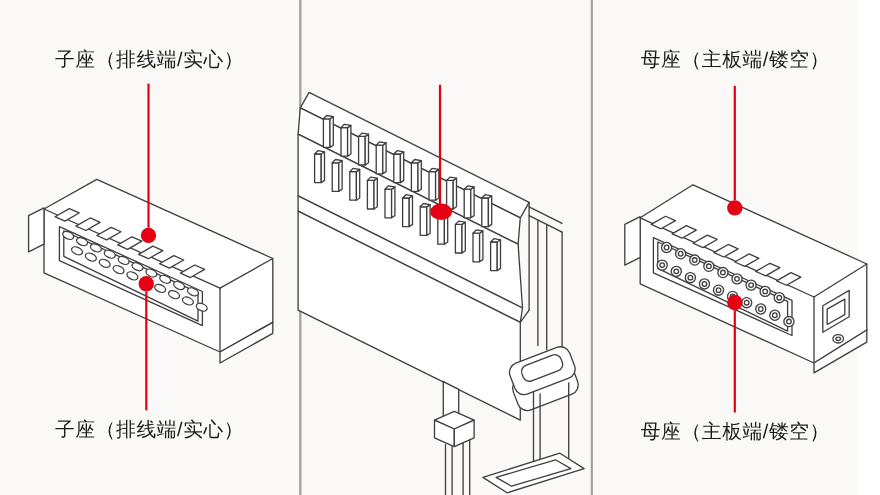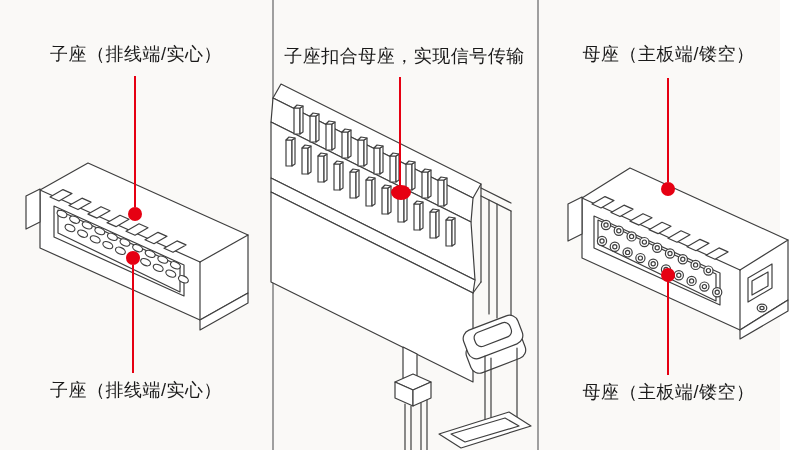--- a/index.html
+++ b/index.html
@@ -18,21 +18,20 @@
 </style>
 </head>
 <body>
 
 <div id="canvas">
 
   <div class="divider" style="left:272px"></div>
   <div class="divider" style="left:537px"></div>
 
   <div class="cap" style="left:0;width:272px;top:42px">子座（排线端/实心）</div>
-  <div class="cap" style="left:272px;width:265px;top:44px">子座扣合母座，实现信号传输</div>
   <div class="cap" style="left:537px;width:263px;top:42px">母座（主板端/镂空）</div>
   <div class="cap" style="left:0;width:272px;top:378px">子座（排线端/实心）</div>
   <div class="cap" style="left:537px;width:263px;top:380px">母座（主板端/镂空）</div>
 
   <div class="red-line" style="left:134px;top:76px;height:131px"></div>
   <div class="red-dot" style="left:128px;top:207px;width:14px;height:14px"></div>
   <div class="red-dot" style="left:126px;top:251px;width:14px;height:14px"></div>
   <div class="red-line" style="left:132px;top:265px;height:108px"></div>
 
   <div class="red-line" style="left:399px;top:77px;height:109px"></div>

